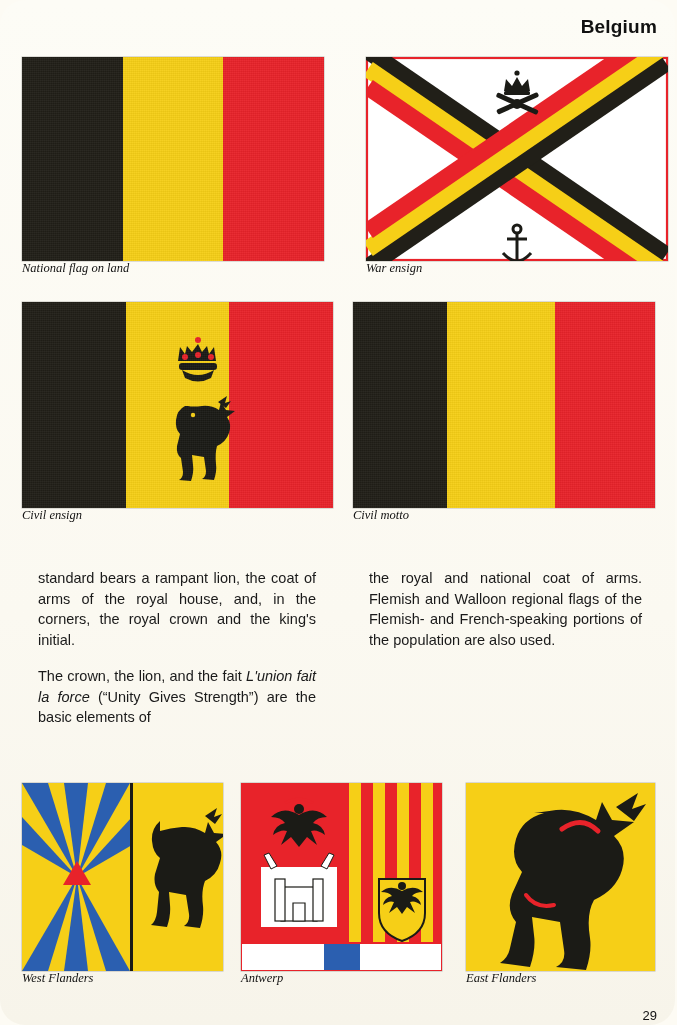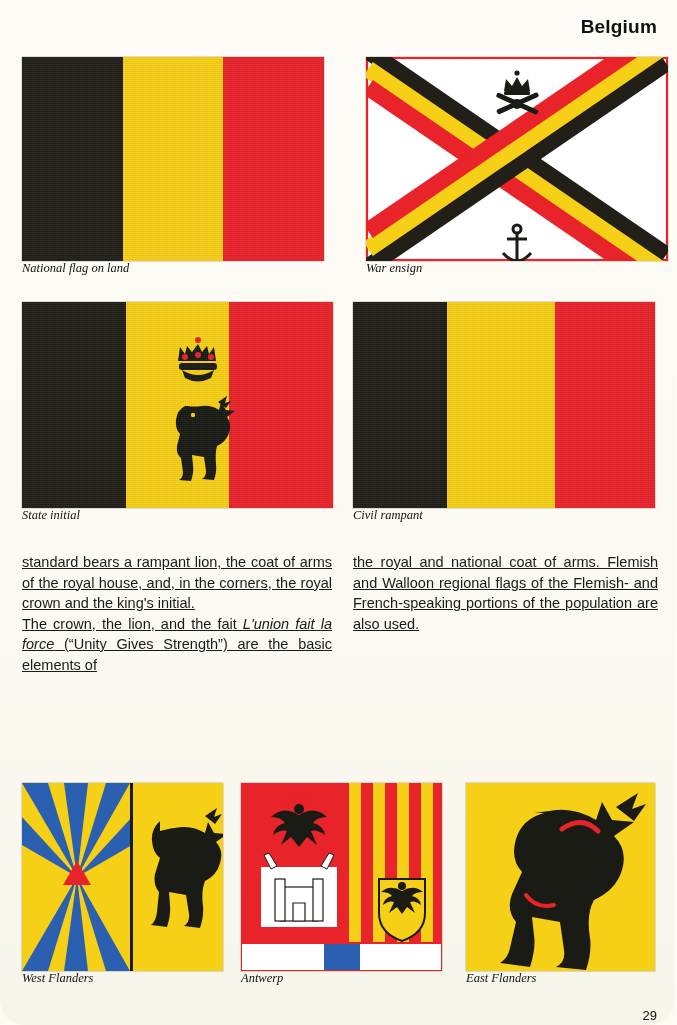--- a/index.html
+++ b/index.html
@@ -90,21 +90,21 @@
 
   
   .col {
     position: absolute;
     font-family: "Liberation Sans", sans-serif;
     font-size: 14.5px;
     line-height: 20.5px;
     color: #1a1a1a;
     text-align: justify;
   }
-  .col p { margin: 0; text-decoration: underline; }
+  .col p { margin: 16px; }
   .col .ital {
     font-style: italic;
   }
 </style>
 </head>
 <body>
 
 <div class="page">
 
   <div class="page-title">Belgium</div>
@@ -177,32 +177,32 @@
           <path d="M160 68 q16 10 32 0 l-3 8 q-13 7 -26 0 z" fill="#1b1b16"></path>
         </g>
 
         <g fill="#1b1b16">
           <path d="M163 104 q-8 4 -9 14 q-1 9 4 14 l-3 12 q-1 8 4 12 l2 14 q0 6 -4 8 l12 1 q3-9 2-16 l-1-10 l12 2 l2 14 q0 6 -4 8 l12 1 q3-9 2-16 q-1-11 1-18 q9-4 12-13 q3-9 -2-16 l8-6 l-9-1 l-5-8 l-2 8 q-8-5 -17-4 q-9 1 -14 0 z"></path>
           <path d="M196 100 l9 -6 l-2 7 l6 -2 l-5 7 z"></path>
           <circle cx="171" cy="113" r="2.2" fill="#f6cf17"></circle>
         </g>
       </svg>
     </div>
-    <div class="caption">State initial</div>
+    <div class="caption">Civil ensign</div>
   </div>
 
   <div class="figure" style="left:353px; top:302px;">
     <div class="flagbox grain" style="width:302px; height:206px;">
       <div class="tri">
         <div style="width:31%; background:#211f18;"></div>
         <div style="width:36%; background:#f6cf17;"></div>
         <div style="width:33%; background:#e8232a;"></div>
       </div>
     </div>
-    <div class="caption">Civil rampant</div>
+    <div class="caption">Civil motto</div>
   </div>
 
   <div class="col" style="left:22px; top:552px; width:310px;">
     <p>standard bears a rampant lion, the coat of arms of the royal house, and, in the corners, the royal crown and the king's initial.</p>
     <p>
       <span>The crown, the lion, and the fait </span><span class="ital">L'union fait la force</span><span> (“Unity Gives Strength”) are the basic elements of</span>
     </p>
   </div>
 
   <div class="col" style="left:353px; top:552px; width:305px;">

